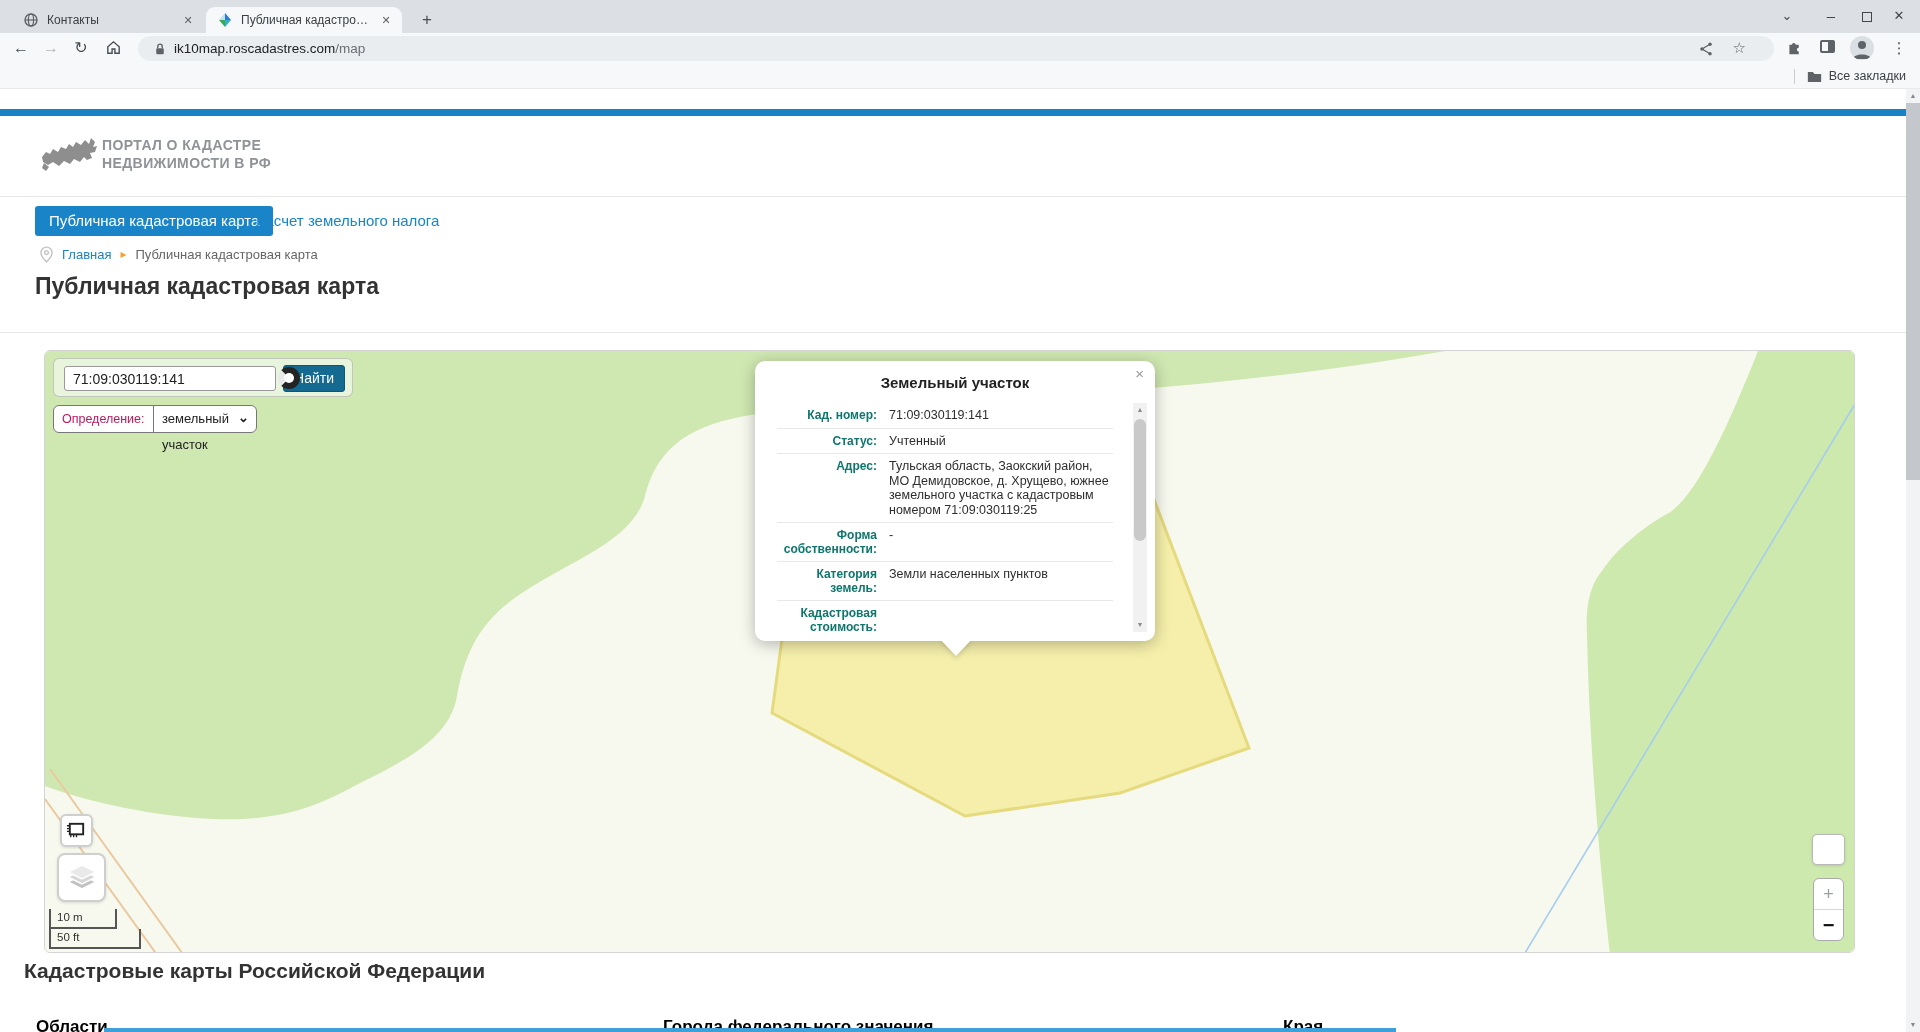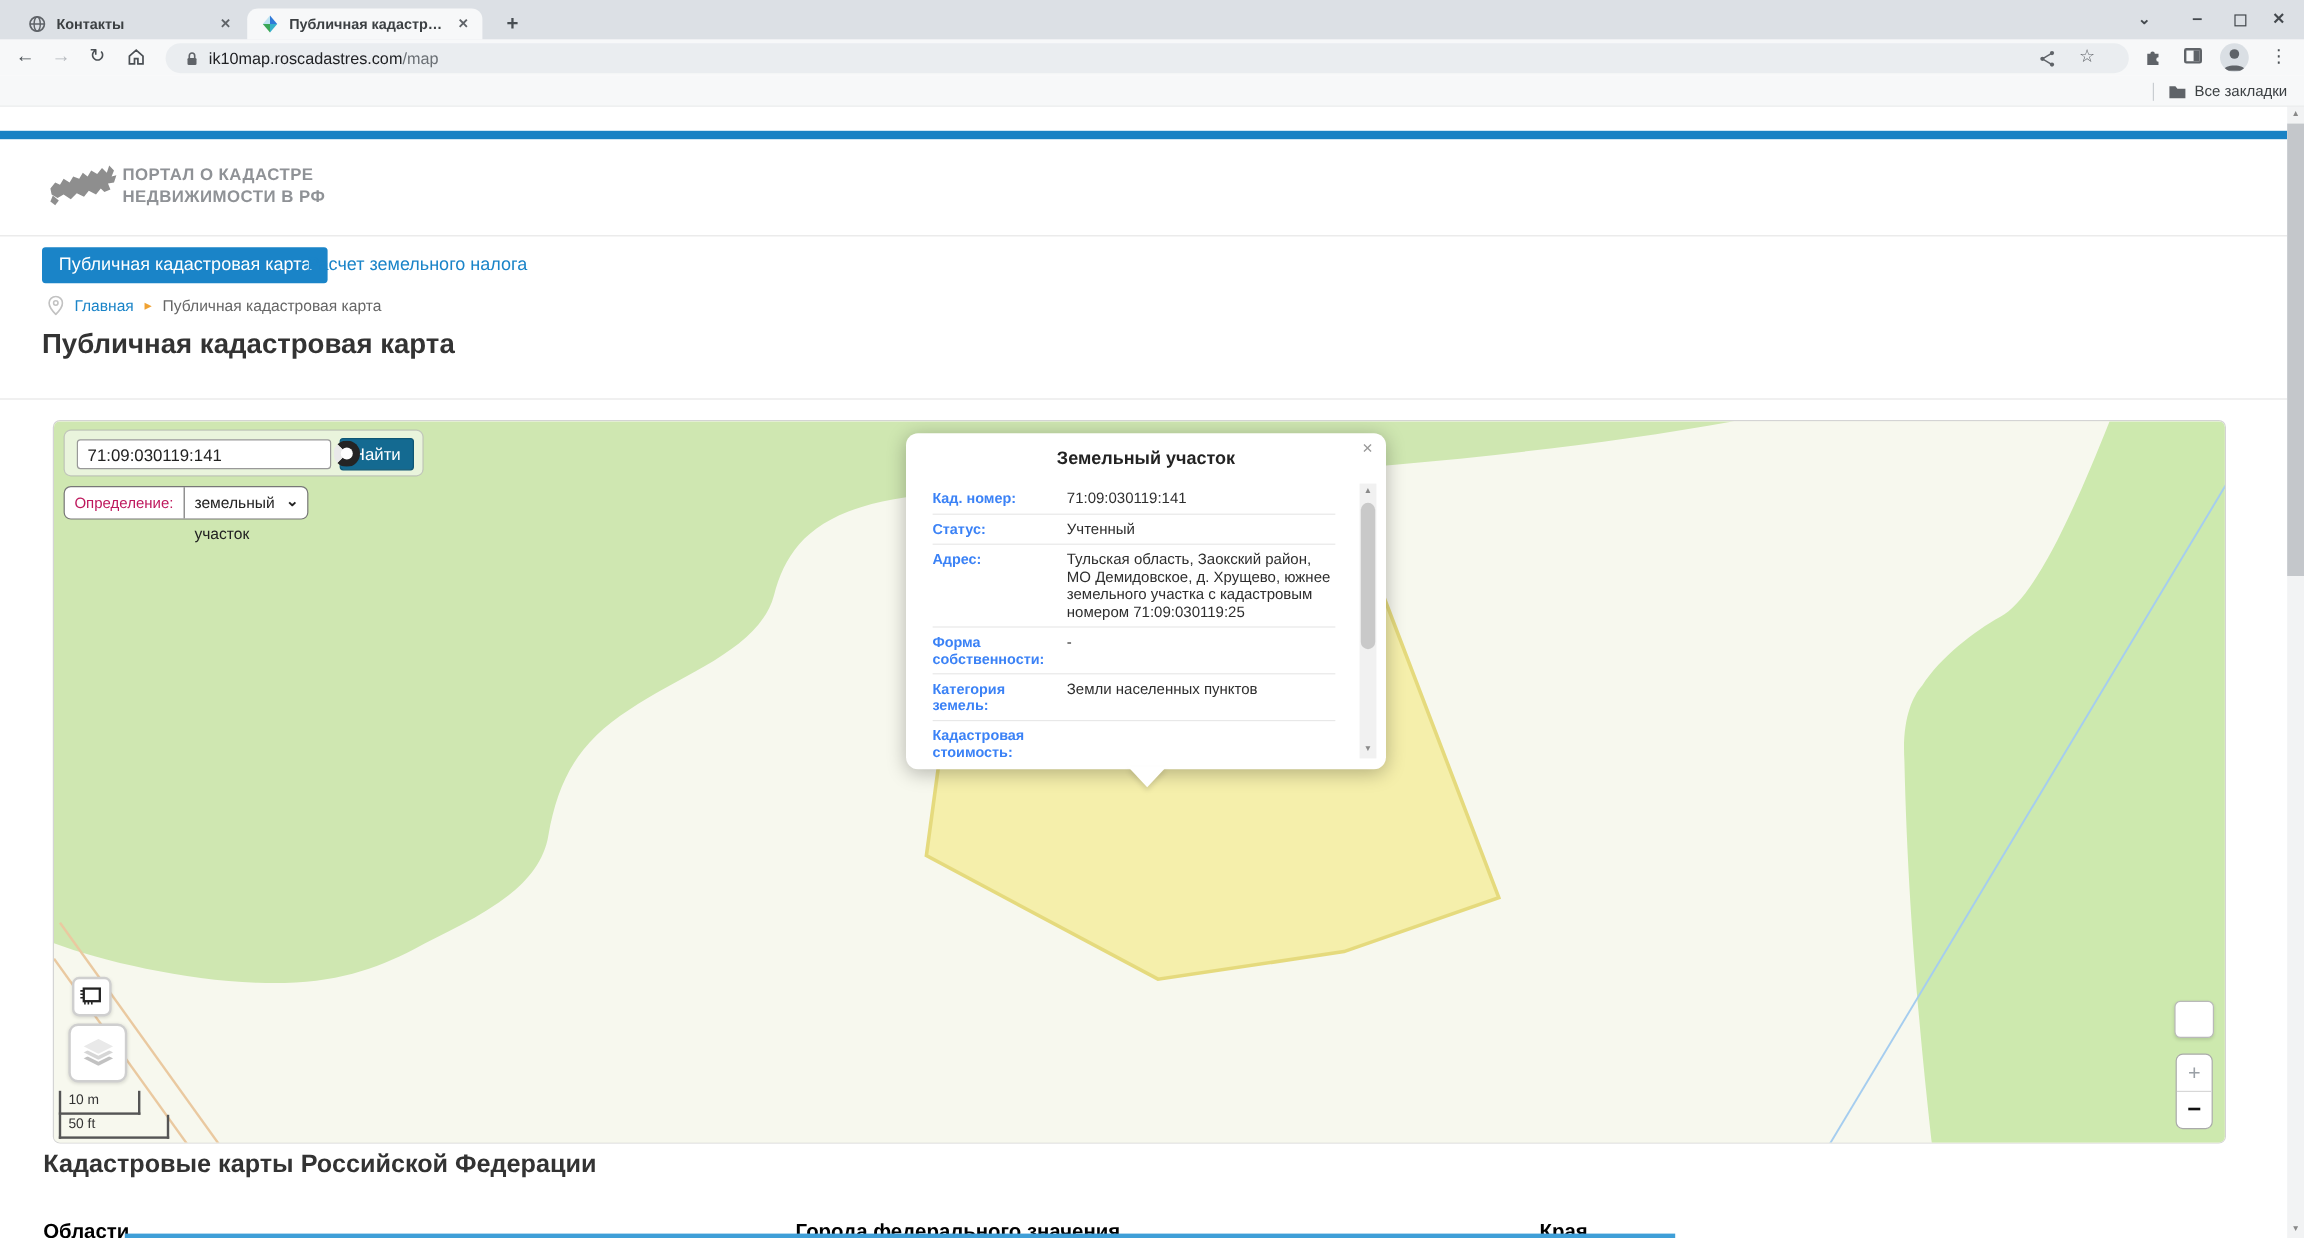--- a/index.html
+++ b/index.html
@@ -1,21 +1,21 @@
 <!DOCTYPE html>
 <html><head>
 <meta charset="utf-8">
 <style>
   * { margin:0; padding:0; box-sizing:border-box; }
   html,body { width:1920px; height:1032px; overflow:hidden; background:#fff;
     font-family:"Liberation Sans", sans-serif; }
   .screen { position:relative; width:1920px; height:1032px; background:#fff; overflow:hidden; }
 
   
-  .tabstrip { position:absolute; left:0; top:0; width:1920px; height:33px; background:#dce0e5;font-weight:bold; }
+  .tabstrip { position:absolute; left:0; top:0; width:1920px; height:33px; background:#dce0e5; }
   .tab { position:absolute; top:7px; height:26px; display:flex; align-items:center; border-radius:9px 9px 0 0; }
   .tab.inactive { left:12px; width:192px; }
   .tab.active { left:206px; width:196px; background:#f7f8f9; }
   .tab .fav { margin-left:11px; width:16px; height:16px; flex:0 0 16px; }
   .tab .tab-title { margin-left:8px; font-size:12px; color:#3c4043; white-space:nowrap; overflow:hidden; text-overflow:ellipsis; flex:1; }
   .tab .tab-close { width:16px; height:16px; margin:0 8px; font-size:11px; line-height:16px; text-align:center; color:#5f6368; cursor:pointer; }
   .newtab { position:absolute; left:414px; top:7px; width:26px; height:26px; text-align:center; line-height:25px; font-size:17px; color:#474d52; }
   .winctl { position:absolute; top:0; height:33px; width:30px; text-align:center; line-height:31px; font-size:13px; color:#43484d; }
   .wc-chevron { left:1772px; }
   .wc-min { left:1816px; font-size:15px; }
@@ -62,42 +62,42 @@
   .def-value { position:absolute; left:108px; top:0; line-height:26px; font-size:13px; color:#222; }
   .def-chevron { position:absolute; right:7px; top:0; line-height:24px; font-size:13px; font-weight:bold; color:#222; }
 
   
   .popup { position:absolute; left:710px; top:10px; width:400px; height:280px; background:#fff; border-radius:10px; box-shadow:0 3px 16px rgba(0,0,0,.28); }
   .popup-tail { position:absolute; left:185px; top:278px; width:0; height:0; border-left:16px solid transparent; border-right:16px solid transparent; border-top:17px solid #fff; filter:drop-shadow(0 3px 2px rgba(0,0,0,.12)); }
   .popup-close { position:absolute; right:11px; top:4px; font-size:15px; color:#9a9a9a; }
   .popup-title { position:absolute; left:0; top:13px; width:100%; text-align:center; font-size:15px; font-weight:bold; color:#222; }
   .popup-body { position:absolute; left:22px; top:42px; width:336px; height:229px; overflow:hidden; }
   .prow { display:flex; border-bottom:1px solid #e8e8e8; }
-  .plabel { flex:0 0 104px; font-size:12px; font-weight:bold; color:#3b82f6; padding:5px 4px 5px 0; line-height:14px; }
+  .plabel { flex:0 0 104px; font-size:12px; font-weight:bold; color:#0f766e; padding:5px 4px 5px 0; line-height:14px;text-align:right; }
   .pvalue { flex:1; font-size:12.5px; color:#2e2e2e; padding:5px 0 5px 8px; line-height:14.5px; }
   .pscroll { position:absolute; right:8px; top:42px; width:14px; height:229px; background:#f1f1f1; }
   .pscroll .arr { position:absolute; left:0; width:14px; height:14px; font-size:7px; color:#8a8a8a; text-align:center; line-height:14px; }
   .pscroll .arr.up { top:0; } .pscroll .arr.dn { bottom:0; }
   .pscroll .thumb { position:absolute; left:1px; top:16px; width:12px; height:122px; background:#c9c9c9; border-radius:6px; }
 
   
   .mapbtn { position:absolute; background:#fff; border:2px solid #cfcfcf; box-shadow:0 1px 3px rgba(0,0,0,.12); display:flex; align-items:center; justify-content:center; }
   .ruler-btn { left:15px; top:463px; width:33px; height:33px; border-radius:6px; }
   .layers-btn { left:12px; top:502px; width:49px; height:49px; border-radius:8px; }
   .scaleline { position:absolute; left:4px; border:2px solid #555; border-top:none; font-size:11.5px; color:#333; padding:1px 0 1px 6px; line-height:15px; background:rgba(255,255,255,0.0); }
   .scale-m { top:558px; width:68px; height:20px; }
   .scale-ft { top:578px; width:92px; height:20px; }
   .fs-btn { left:1767px; top:483px; width:33px; height:31px; border-radius:5px; border-width:1px; border-color:#b9b9b9; }
   .zoomctl { position:absolute; left:1768px; top:527px; width:31px; height:63px; background:#fff; border:1px solid #aaa; border-radius:6px; overflow:hidden; }
   .zbtn { width:100%; height:31px; text-align:center; line-height:30px; }
   .zin { color:#9aa0a6; font-size:18px; border-bottom:1px solid #d7d7d7; }
   .zout { color:#111; font-size:20px; font-weight:bold; }
 
   
-  .footer-title { position:absolute; left:36px; top:870px; font-size:21px; font-weight:bold; color:#333; }
+  .footer-title { position:absolute; left:24px; top:870px; font-size:21px; font-weight:bold; color:#333; }
   .fcol { position:absolute; top:928px; font-size:17px; font-weight:bold; color:#000000; }
   .fcol.c0 { left:36px; } .fcol.c1 { left:663px; } .fcol.c2 { left:1283px; }
   .bluestrip { position:absolute; left:104px; top:939px; width:1292px; height:4px; background:#3f9fd8; }
 
   
   .scrollbar { position:absolute; left:1906px; top:89px; width:14px; height:943px; background:#f2f3f4; }
   .scrollbar .arr { position:absolute; left:0; width:14px; height:14px; font-size:7px; color:#888; text-align:center; line-height:14px; }
   .scrollbar .arr.up { top:0; } .scrollbar .arr.dn { bottom:0; }
   .sb-thumb { position:absolute; left:0; top:14px; width:14px; height:377px; background:#c4c7cb; }
 </style>

